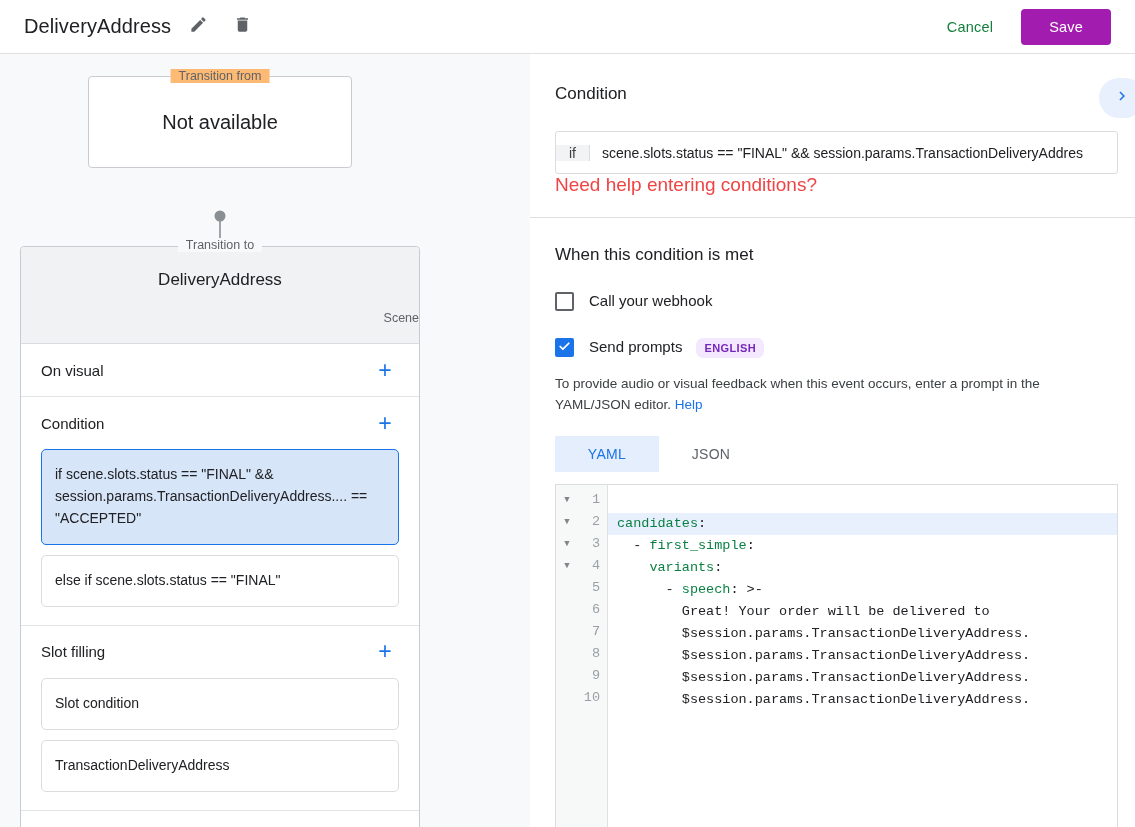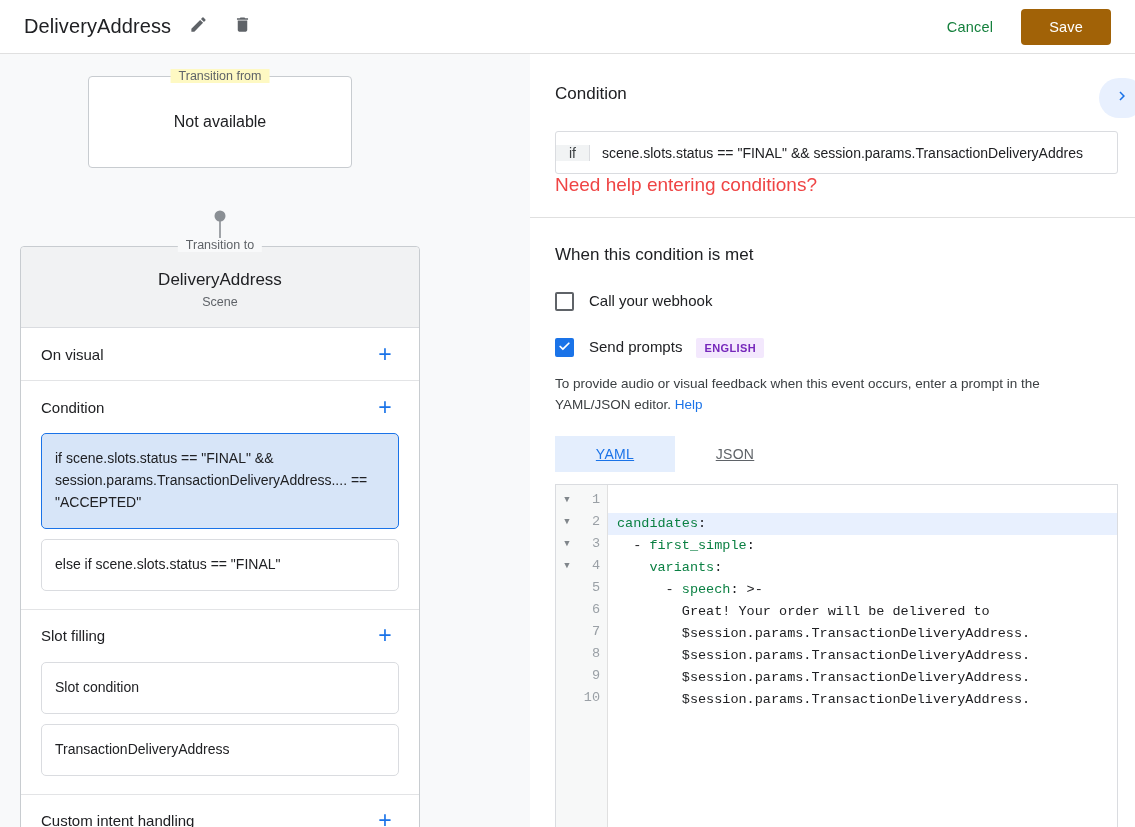--- a/index.html
+++ b/index.html
@@ -29,49 +29,49 @@
   .icon-btn svg { fill: #5f6368; }
   .topbar-spacer { flex: 1; }
   .btn-cancel {
     font-size: 14.5px; font-weight: 500; color: #15803d;
     background: transparent; border: none; cursor: pointer;
     padding: 9px 14px; border-radius: 4px; letter-spacing: .2px;
   }
   .btn-save {
     margin-left: 14px; margin-right: 24px;
     font-size: 14.5px; font-weight: 500; color: #ffffff;
-    background: #a16207; border: none; cursor: pointer;
+    background: #a21caf; border: none; cursor: pointer;
     padding: 10px 28px; border-radius: 4px; letter-spacing: .2px;
   }
 
   
   .left-pane {
     position: absolute; left: 0; top: 54px; width: 530px; height: 773px;
     background: #f8f9fa;
     overflow: hidden;
   }
 
   .fieldset-card {
     position: relative;
     border: 1px solid #c8ccd0;
     border-radius: 4px;
     background: #ffffff;
   }
   .fieldset-legend {
     position: absolute; top: -8px; left: 50%; transform: translateX(-50%);
-    background: #fef9c3;
+    background: #fdba74;
     padding: 0 8px;
     font-size: 12.5px; color: #5f6368; white-space: nowrap;
   }
 
   .from-card {
     position: absolute; left: 88px; top: 22px; width: 264px; height: 92px;
     display: flex; align-items: center; justify-content: center;
   }
-  .from-card-text { font-size: 16px; color: #202124; }
+  .from-card-text { font-size: 20px; color: #202124; }
 
   .connector {
     position: absolute; left: 214px; top: 156px; width: 12px; height: 74px;
   }
 
   
   .to-wrapper {
     position: absolute; left: 20px; top: 192px; width: 400px;
     border: 1px solid #c8ccd0; border-radius: 4px;
     background: #ffffff;
@@ -82,21 +82,21 @@
     font-size: 12.5px; color: #5f6368;
   }
   .to-head {
     background: #f1f2f3;
     border-bottom: 1px solid #dadce0;
     padding: 23px 0 18px 0;
     text-align: center;
     border-radius: 4px 4px 0 0;
   }
   .to-head-title { font-size: 17px; color: #202124; }
-  .to-head-sub { font-size: 12.5px; color: #5f6368; margin-top: 5px; }
+  .to-head-sub { font-size: 12.5px; color: #5f6368; margin-top: 21px; text-align: right; }
 
   .section { border-bottom: 1px solid #e3e4e6; padding: 0 20px 0 20px; }
   .section:last-child { border-bottom: none; }
   .section-head {
     display: flex; align-items: center; justify-content: space-between;
     height: 52px;
   }
   .section-title { font-size: 15px; color: #202124; }
   .plus-btn {
     width: 28px; height: 28px; display: flex; align-items: center; justify-content: center;
@@ -173,35 +173,35 @@
   .cb.checked {
     background: #1a73e8; border-color: #1a73e8;
     display: flex; align-items: center; justify-content: center;
   }
   .cb.checked svg { stroke: #ffffff; }
   .check-label { margin-left: 15px; font-size: 15px; color: #202124; font-weight: 500; }
   .badge {
     margin-left: 14px;
     background: #f3e8fd; color: #7627bb;
     font-size: 11px; font-weight: 600; letter-spacing: .4px;
-    padding: 4px 8px; border-radius: 2px;
+    padding: 4px 8px; border-radius: 7px;
   }
   .helper-text {
     margin-top: 16px; font-size: 13.5px; color: #3c4043; line-height: 1.55;
     max-width: 563px;
   }
   .helper-text a { color: #1a73e8; text-decoration: none; cursor: pointer; }
 
   
   .tabs { display: flex; margin-top: 20px; }
   .tab {
-    width: 120px; height: 36px;
+    width: 104px; height: 36px;
     display: flex; align-items: center; justify-content: center;
     font-size: 14px; font-weight: 500; letter-spacing: .3px;
-    color: #5f6368; cursor: pointer; text-decoration: underline;
+    color: #5f6368; cursor: pointer;
   }
   .tab.active { background: #e4eefd; color: #1a73e8; }
 
   
   .editor {
     margin-top: 12px;
     width: 563px;
     height: 344px;
     border: 1px solid #dadce0;
     border-bottom: none;

